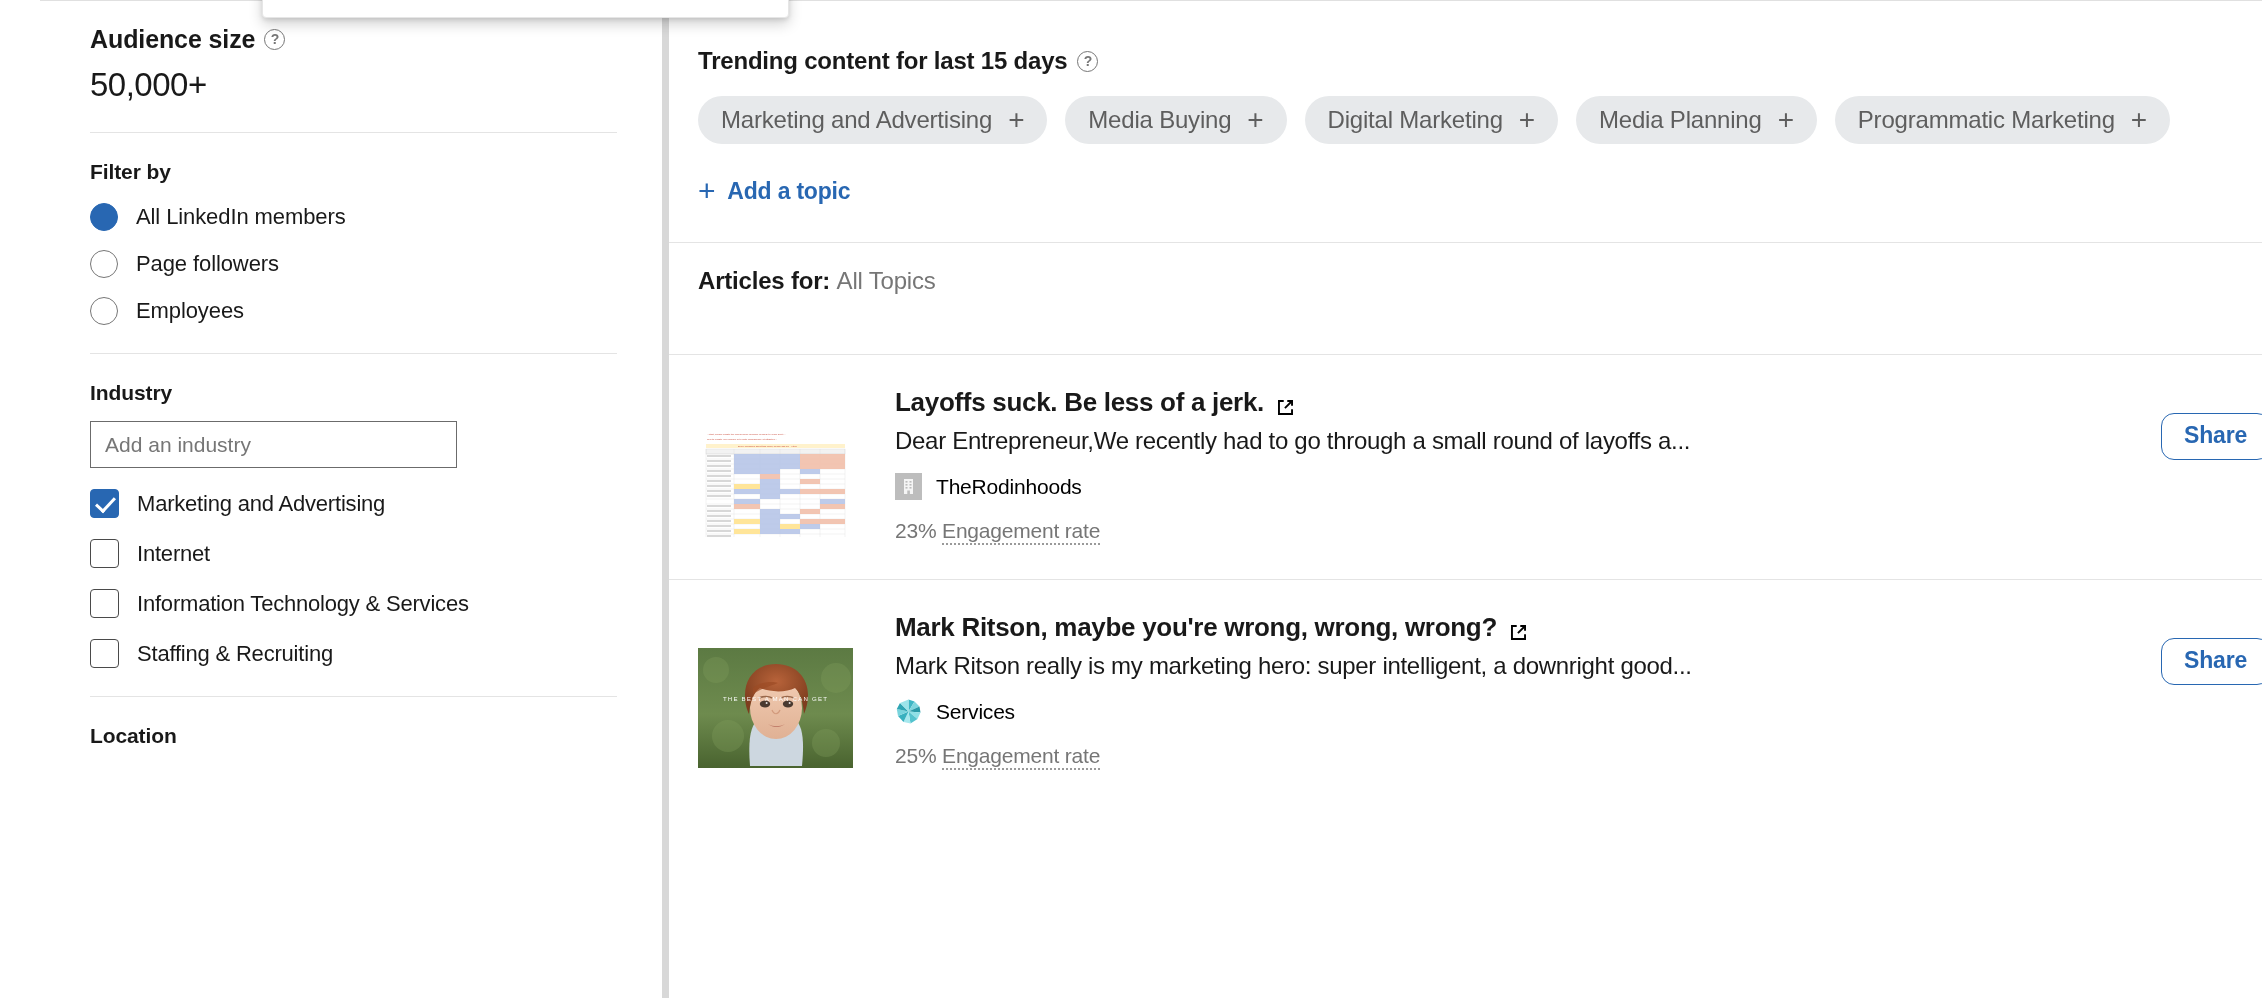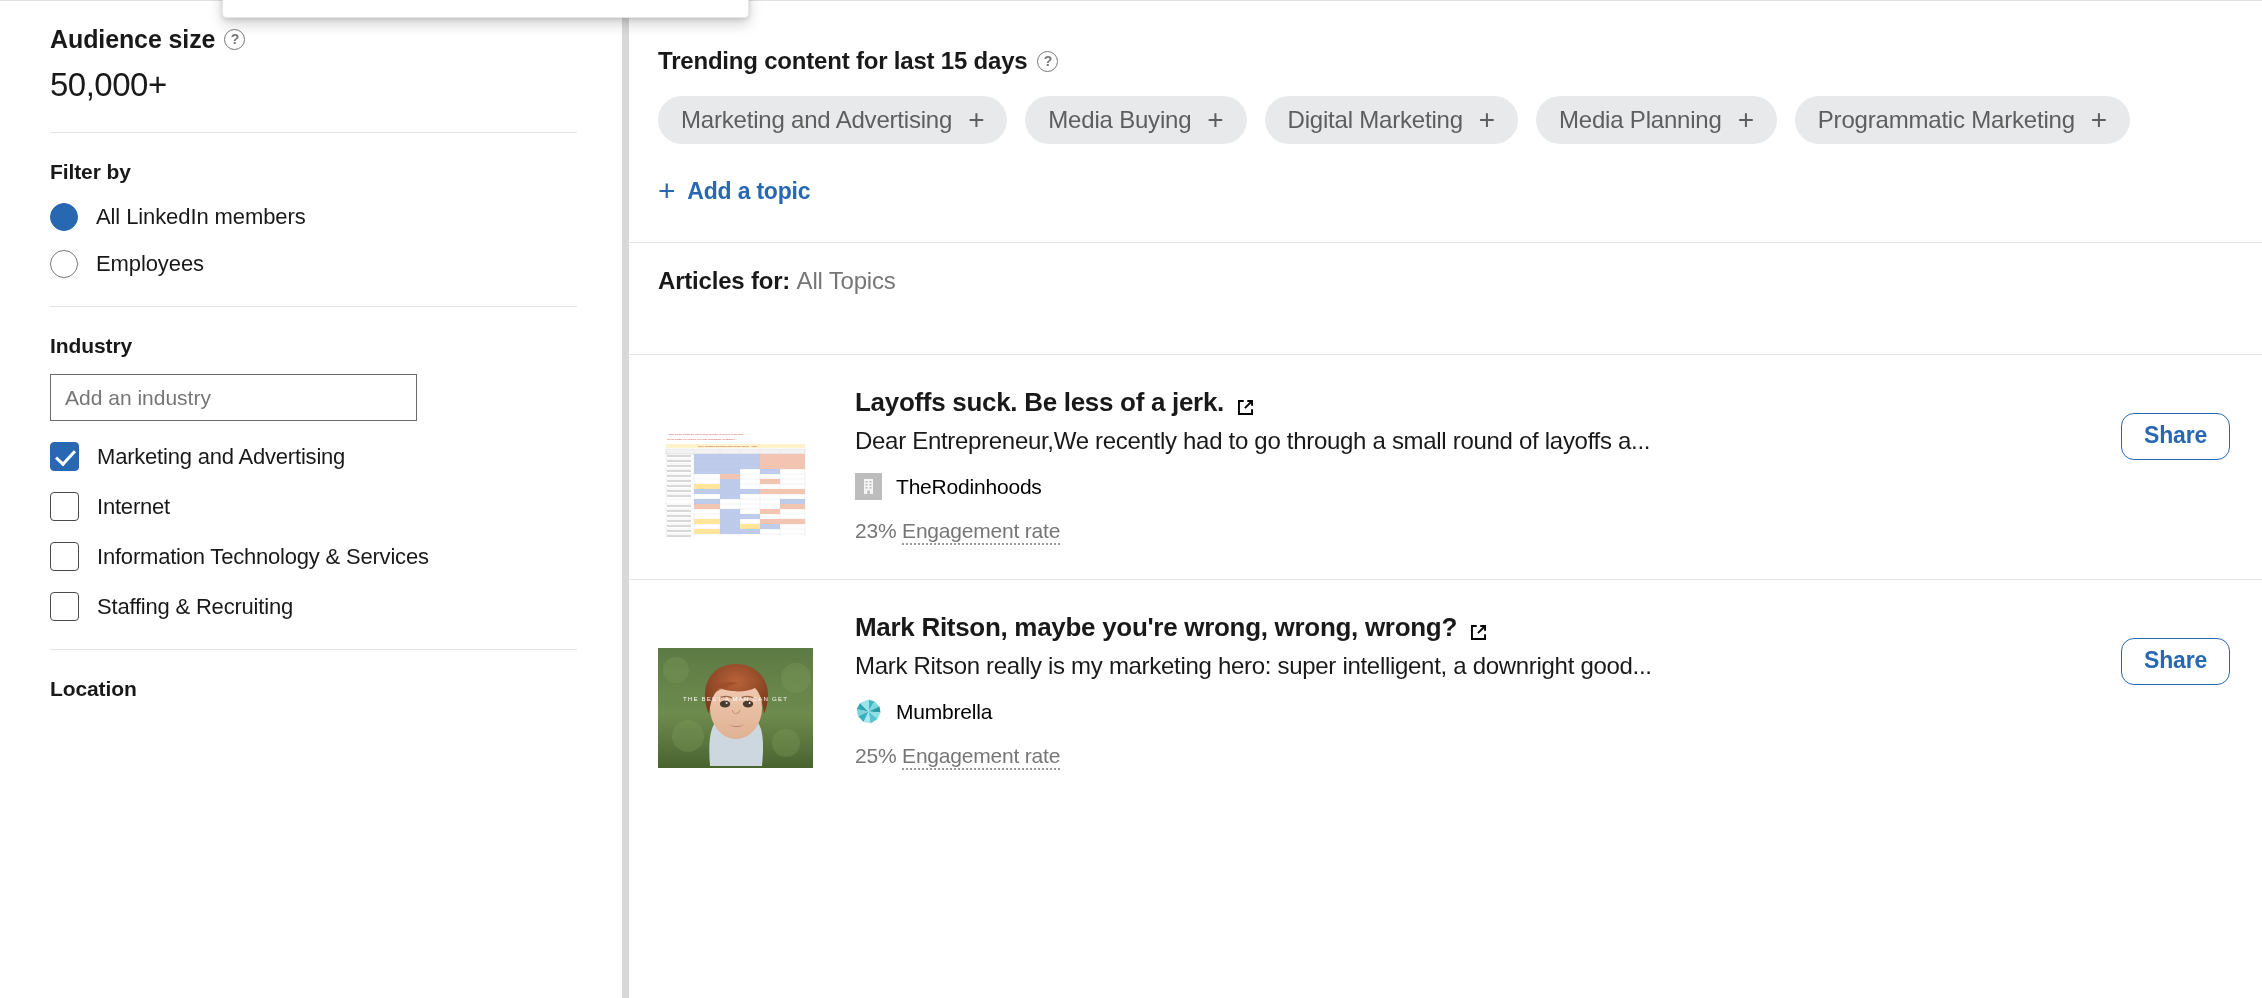--- a/index.html
+++ b/index.html
@@ -4,21 +4,21 @@
 <style>
   * { box-sizing: border-box; margin: 0; padding: 0; }
   html, body {
     width: 2262px; height: 998px;
     overflow: hidden;
     background: #ffffff;
     font-family: "Liberation Sans", sans-serif;
     color: rgba(0,0,0,0.9);
     -webkit-font-smoothing: antialiased;
   }
-  #root { position: relative; width: 1804px; height: 998px; background:#fff; }
+  #root { position: relative; width: 1804px; height: 998px; background:#fff;margin-left:40px; }
 
   
   .float-card {
     position: absolute;
     left: 222px; top: -62px;
     width: 527px; height: 80px;
     background: #fff;
     border: 1px solid #e6e6e6;
     border-radius: 4px;
     box-shadow: 0 6px 14px rgba(0,0,0,0.18), 0 2px 4px rgba(0,0,0,0.10);
@@ -196,20 +196,24 @@
     </div>
     <div class="sb-value">50,000+</div>
 
     <div class="hr"></div>
 
     <div class="sb-section-title">Filter by</div>
 
     <div class="radio-row">
       <span class="radio checked"></span>
       <span class="radio-label">All LinkedIn members</span>
+    </div>
+    <div class="radio-row">
+      <span class="radio"></span>
+      <span class="radio-label">Page followers</span>
     </div>
     <div class="radio-row">
       <span class="radio"></span>
       <span class="radio-label">Employees</span>
     </div>
 
     <div class="hr"></div>
 
     <div class="sb-section-title">Industry</div>
 
@@ -515,21 +519,21 @@
                 <polygon points="13.5,13.5 25.5,14.5 22.5,21" fill="#8fe0e6"></polygon>
                 <polygon points="13.5,13.5 22.5,21 15.5,25.5" fill="#54c3ce"></polygon>
                 <polygon points="13.5,13.5 15.5,25.5 8.5,24" fill="#a7e8ee"></polygon>
                 <polygon points="13.5,13.5 8.5,24 3,18" fill="#39b0bf"></polygon>
                 <polygon points="13.5,13.5 3,18 1.8,11" fill="#79d4dd"></polygon>
                 <polygon points="13.5,13.5 1.8,11 5,5" fill="#2fa5b4"></polygon>
                 <polygon points="13.5,13.5 5,5 13.5,1.5" fill="#9ce4ea"></polygon>
               </g>
             </svg>
           </span>
-          <span class="src-name">Mumbrella</span>
+          <span class="src-name">Services</span>
         </div>
         <div class="art-eng">
           <span>25%</span>
           <span class="dot-link">Engagement rate</span>
         </div>
       </div>
 
       <button class="share-btn">Share</button>
     </div>
 

